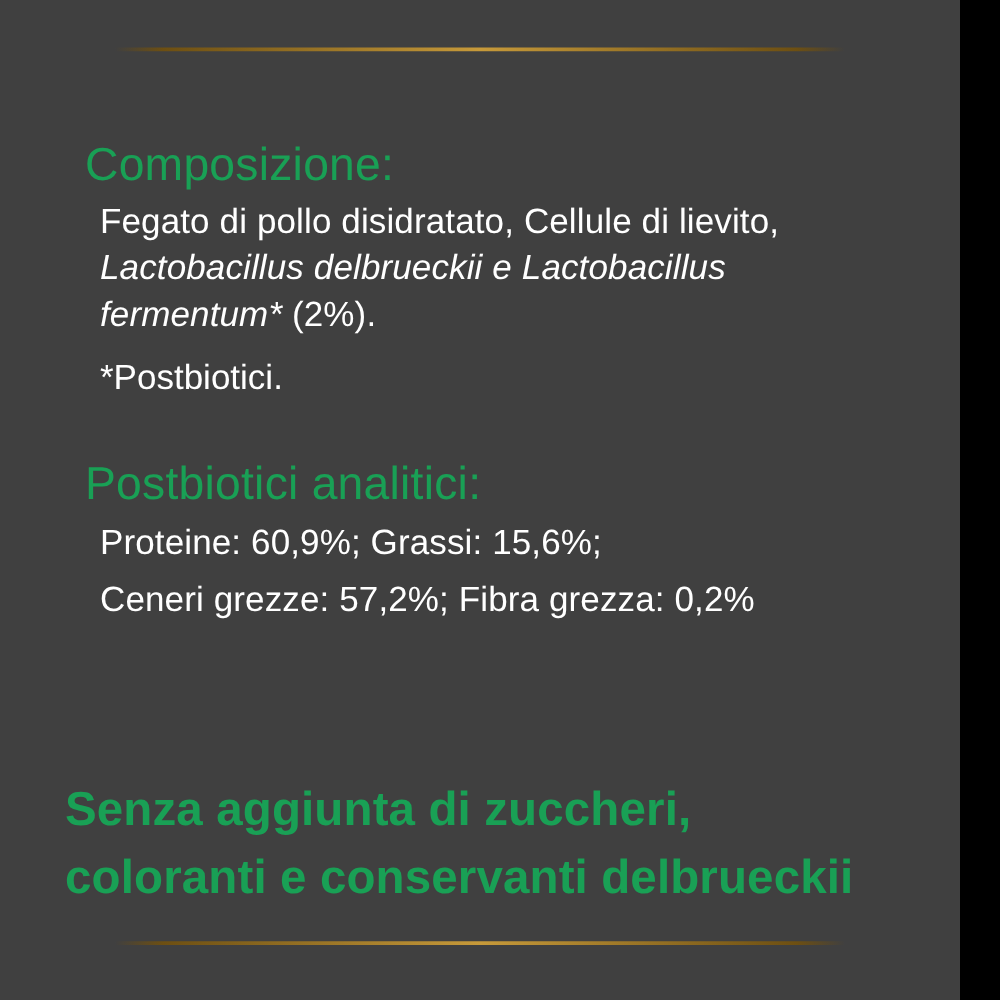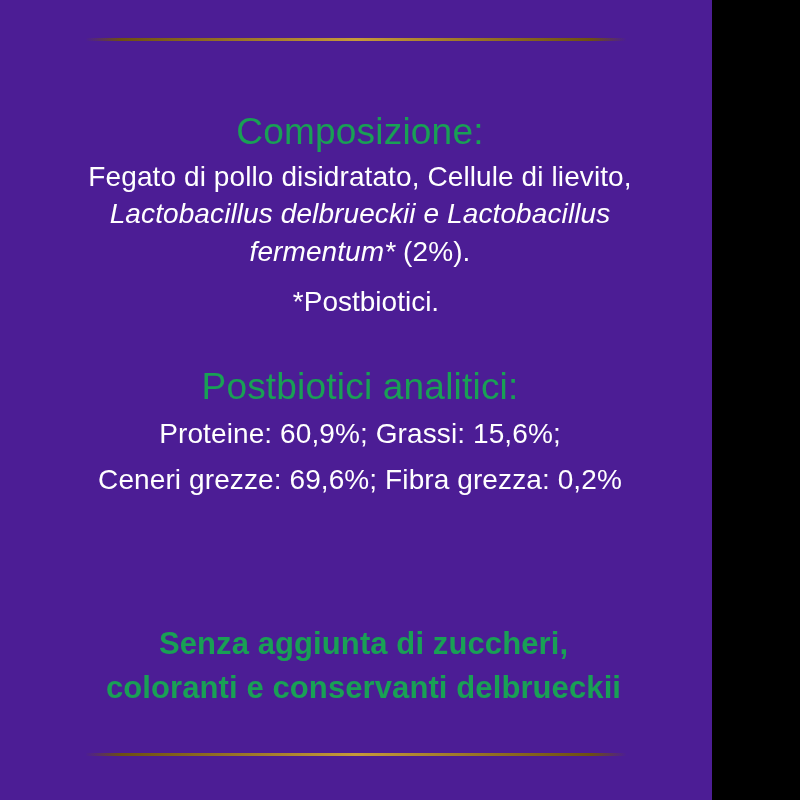--- a/index.html
+++ b/index.html
@@ -8,25 +8,24 @@
   }
   body {
     width: 800px;
     height: 800px;
     background: #000000;
     font-family: "Liberation Sans", sans-serif;
     overflow: hidden;
   }
   .panel {
     position: relative;
-    width: 712px;
+    width: 768px;
     height: 800px;
     box-sizing: border-box;
-    background: #4c1d95;
-    text-align: center;
+    background: #404040;
   }
   
   .rule {
     position: absolute;
     left: 0;
     width: 100%;
     height: 3px;
     background: linear-gradient(to right,
       rgba(0,0,0,0) 0%,
       rgba(0,0,0,0) 12%,
@@ -49,21 +48,21 @@
   h2.heading {
     margin: 0;
     color: #19a055;
     font-size: 37px;
     font-weight: 400;
     line-height: 1.18;
     letter-spacing: 0.2px;
   }
 
   p.body-text {
-    margin: 4px 0 0 0;
+    margin: 4px 0 0 12px;
     color: #ffffff;
     font-size: 28px;
     font-weight: 400;
     line-height: 1.34;
     letter-spacing: 0.1px;
   }
   p.body-text em {
     font-style: italic;
   }
 
@@ -76,25 +75,25 @@
   }
 
   .block-analytical { margin-top: 44px; }
   .block-analytical p.body-text {
     margin-top: 6px;
     line-height: 1.42;
   }
 
   .claim {
     position: absolute;
-    left: 75px;
+    left: 52px;
     right: 60px;
     top: 622px;
     color: #19a055;
-    font-size: 31px;
+    font-size: 38px;
     font-weight: bold;
     line-height: 1.42;
     letter-spacing: 0.1px;
   }
 </style>
 </head>
 <body>
 
 <div class="panel">
 
@@ -104,21 +103,21 @@
 
     <div class="block-composition">
       <h2 class="heading">Composizione:</h2>
       <p class="body-text"><span>Fegato di pollo disidratato, Cellule di lievito, </span><em>Lactobacillus delbrueckii e Lactobacillus fermentum*</em><span> (2%).</span></p>
       <p class="footnote">*Postbiotici.</p>
     </div>
 
     <div class="block-analytical">
       <h2 class="heading">Postbiotici analitici:</h2>
       <p class="body-text">Proteine: 60,9%; Grassi: 15,6%;</p>
-      <p class="body-text">Ceneri grezze: 69,6%; Fibra grezza: 0,2%</p>
+      <p class="body-text">Ceneri grezze: 57,2%; Fibra grezza: 0,2%</p>
     </div>
 
   </div>
 
   <div class="claim">
     <div>Senza aggiunta di zuccheri,</div>
     <div>coloranti e conservanti delbrueckii</div>
   </div>
 
   <div class="rule bottom"></div>

